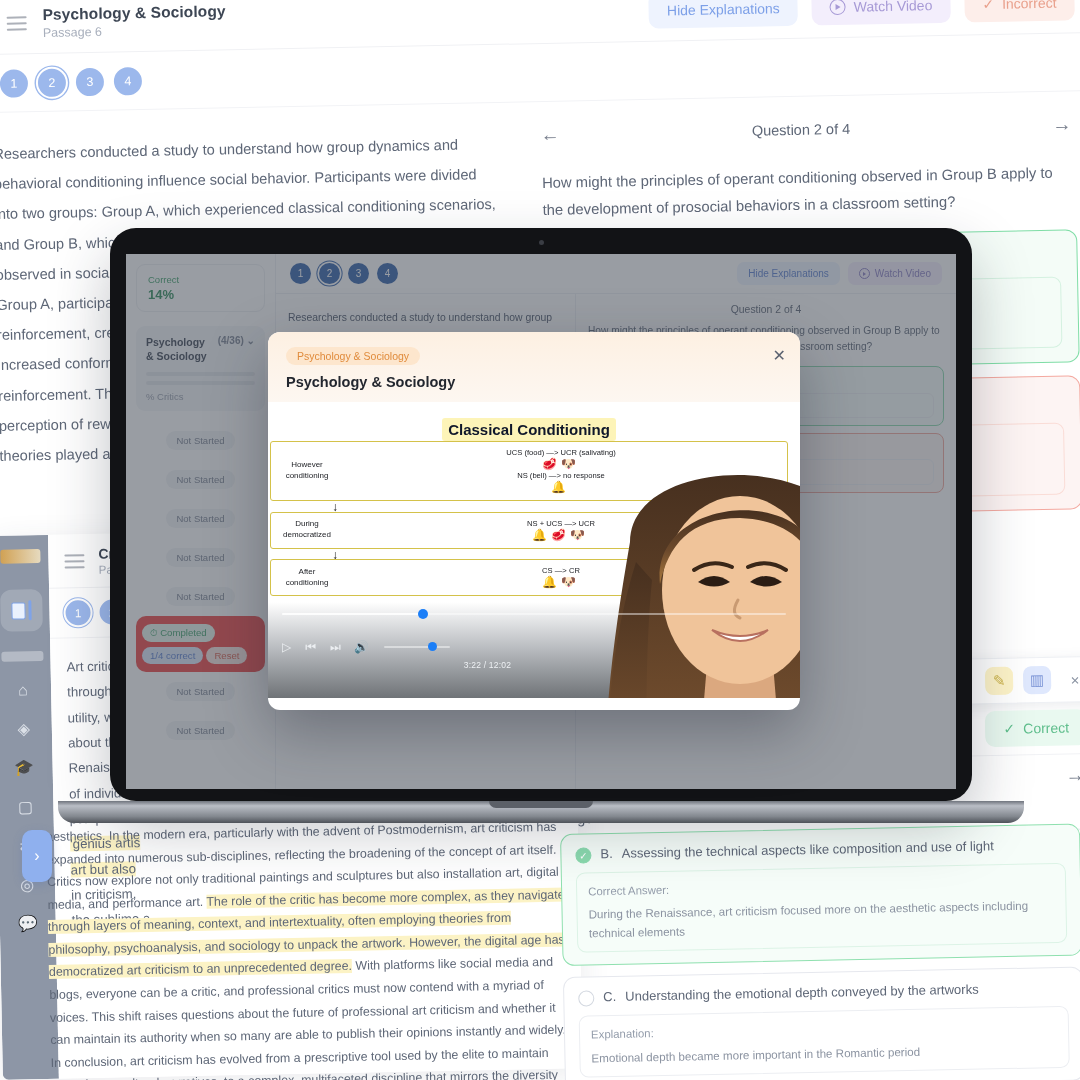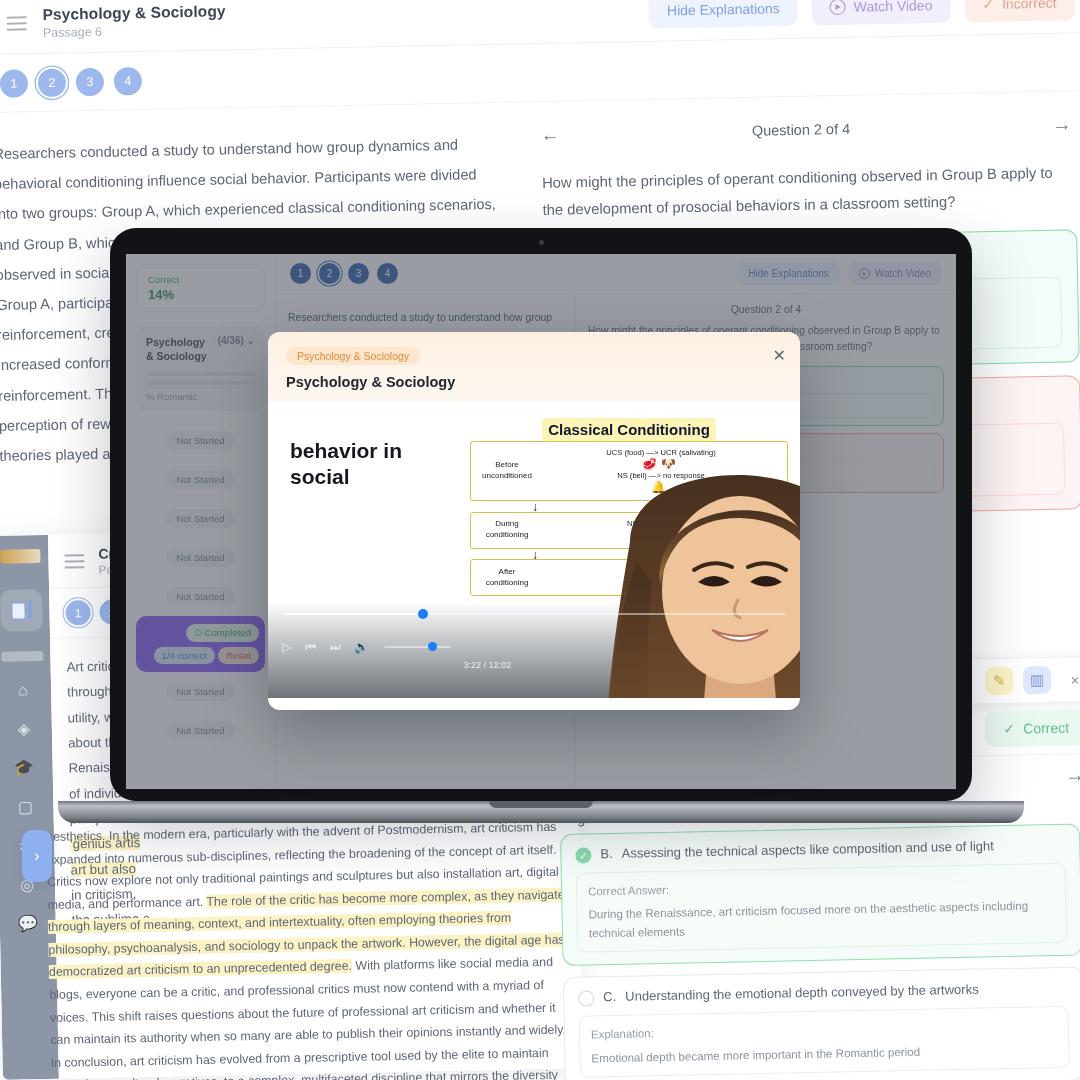--- a/index.html
+++ b/index.html
@@ -165,21 +165,21 @@
   .li-corr .v { font-size: 13px; font-weight: 700; color: #2f8d5b; margin-top: 2px; }
   .li-grp { background: #f4f5f8; border-radius: 9px; padding: 9px 10px; margin-bottom: 10px; }
   .li-grp-top { display:flex; justify-content: space-between; align-items:flex-start; gap:6px; }
   .li-grp-name { font-size: 10.5px; font-weight: 700; color: #3d4654; line-height:1.35; }
   .li-grp-cnt { font-size: 10px; color: #7b8494; white-space:nowrap;font-weight:bold; }
   .li-bar { height: 4px; border-radius: 3px; background: #e3e6ec; margin: 9px 0 5px; }
   .li-bar2 { height: 4px; border-radius: 3px; background: #e3e6ec; margin-bottom: 6px; }
   .li-pct { font-size: 9.5px; color: #99a1ae; }
   .li-row { display: flex; justify-content: center; padding: 10px 0; }
   .li-chip { font-size: 9.5px; color: #7b8494; background: #f2f3f6; border-radius: 10px; padding: 4px 10px; }
-  .li-active { background: #8b5cf6; border-radius: 10px; padding: 8px 6px; text-align: right; }
+  .li-active { background: #ef4444; border-radius: 10px; padding: 8px 6px; text-align: left; }
   .li-active .c1 { font-size: 9.6px; color: #3fa06b; background: #e8f7ee; border-radius: 9px; padding: 3px 8px; display:inline-block; }
   .li-active .c2 { font-size: 9.6px; color: #5a7fd0; background: #dde8fb; border-radius: 9px; padding: 3px 8px; display:inline-block; margin-top:5px; }
   .li-active .c3 { font-size: 9.6px; color: #d9604f; background: #fbe6e2; border-radius: 9px; padding: 3px 8px; display:inline-block; margin-top:5px; }
   .li-main { flex: 1; position: relative; }
   .li-top { height: 40px; display: flex; align-items: center; gap: 8px; padding: 0 14px; border-bottom: 1px solid #eef0f3; }
   .li-dot { width: 21px; height: 21px; border-radius: 50%; background: #2f5fa8; color: #fff; font-size: 10px; display: flex; align-items: center; justify-content: center; }
   .li-dot.active { box-shadow: 0 0 0 1.6px #fff, 0 0 0 2.6px #2f5fa8; }
   .li-btns { margin-left: auto; display: flex; gap: 8px; }
   .li-btn { font-size: 10px; border-radius: 7px; padding: 6px 11px; white-space:nowrap; display:inline-flex; align-items:center; gap:5px; }
   .li-btn.a { background: #eef3fe; color: #5a7fd0; }
@@ -428,21 +428,21 @@
               <div class="k">Correct</div>
               <div class="v">14%</div>
             </div>
             <div class="li-grp">
               <div class="li-grp-top">
                 <div class="li-grp-name">Psychology &amp; Sociology</div>
                 <div class="li-grp-cnt"><span>(4/36)</span> <span>⌄</span></div>
               </div>
               <div class="li-bar"></div>
               <div class="li-bar2"></div>
-              <div class="li-pct">% Romantic</div>
+              <div class="li-pct">% Critics</div>
             </div>
             <div class="li-row">
                 <span class="li-chip">Not Started</span>
               </div>
             <div class="li-row">
                 <span class="li-chip">Not Started</span>
               </div>
             <div class="li-row">
                 <span class="li-chip">Not Started</span>
               </div>
@@ -506,41 +506,38 @@
 
   <div class="video-modal">
     <div class="vm-head">
       <span class="vm-tag">Psychology &amp; Sociology</span>
       <div class="vm-title">Psychology &amp; Sociology</div>
       <div class="vm-close">✕</div>
     </div>
 
     <div class="vm-stage">
       <div class="vm-slide">
-        <div class="vm-left">
-          <div class="vm-bigtext">behavior in social</div>
-        </div>
         <div class="vm-right">
           <div class="cc-titlewrap">
             <span class="cc-title">Classical Conditioning</span>
           </div>
 
           <div class="cc-box">
-            <div class="cc-stage-lbl">Before unconditioned</div>
+            <div class="cc-stage-lbl">However conditioning</div>
             <div class="cc-body">
               <div class="cc-line">UCS (food) —&gt; UCR (salivating)</div>
               <div class="cc-emoji">🥩🐶</div>
               <div class="cc-line">NS (bell) —&gt; no response</div>
               <div class="cc-emoji">🔔</div>
             </div>
           </div>
           <div class="cc-arrow">↓</div>
 
           <div class="cc-box">
-            <div class="cc-stage-lbl">During conditioning</div>
+            <div class="cc-stage-lbl">During democratized</div>
             <div class="cc-body">
               <div class="cc-line">NS + UCS —&gt; UCR</div>
               <div class="cc-emoji">🔔🥩🐶</div>
             </div>
           </div>
           <div class="cc-arrow">↓</div>
 
           <div class="cc-box">
             <div class="cc-stage-lbl">After conditioning</div>
             <div class="cc-body">

